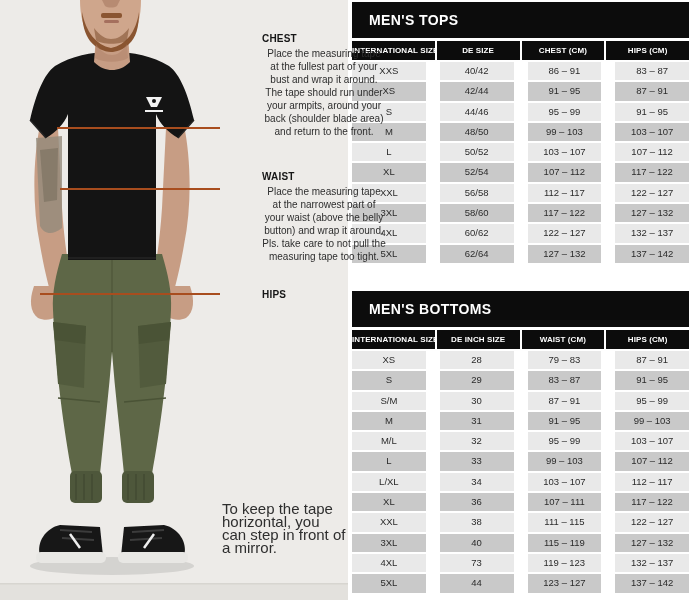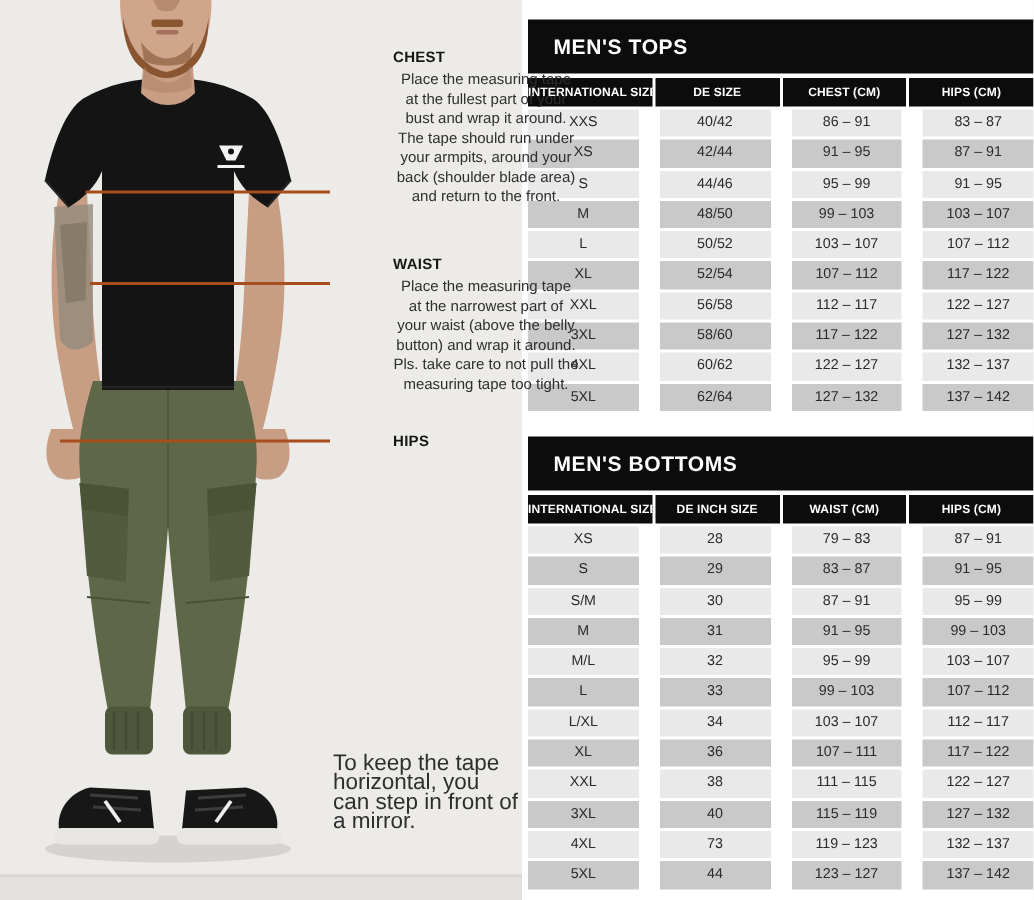--- a/index.html
+++ b/index.html
@@ -20,21 +20,21 @@
   .instr p{margin:0;font-size:10px;line-height:13px;text-align:center;}
   .instr-chest{top:33px;}
   .instr-waist{top:171px;}
   .instr-hips{top:289px;}
   .footer-note{position:absolute;left:222px;top:502px;width:124px;font-size:15px;
                line-height:13px;color:#2e2e2e;z-index:4;}
 
   
   .tables{position:absolute;left:352px;top:0;width:337px;}
   .size-table{position:absolute;left:0;width:337px;}
-  .table-tops{top:13px;}
+  .table-tops{top:2px;}
   .table-bottoms{top:291px;}
   .t-title{height:36px;background:#0c0c0c;color:#ffffff;display:flex;align-items:center;
            padding-left:17px;box-sizing:border-box;font-size:14px;font-weight:bold;
            letter-spacing:.4px;margin-bottom:3px;}
   .t-head{display:grid;grid-template-columns:repeat(4,1fr);column-gap:2px;margin-bottom:2px;}
   .hcell{background:#0c0c0c;color:#ffffff;font-size:8px;font-weight:bold;text-align:center;
          height:19px;line-height:19px;letter-spacing:.1px;white-space:nowrap;overflow:hidden;}
   .t-body{display:block;}
   .trow{display:grid;grid-template-columns:repeat(4,1fr);column-gap:14px;margin-bottom:2px;}
   .tcell{height:18.3px;line-height:18.3px;text-align:center;font-size:9.5px;color:#2b2b2b;

